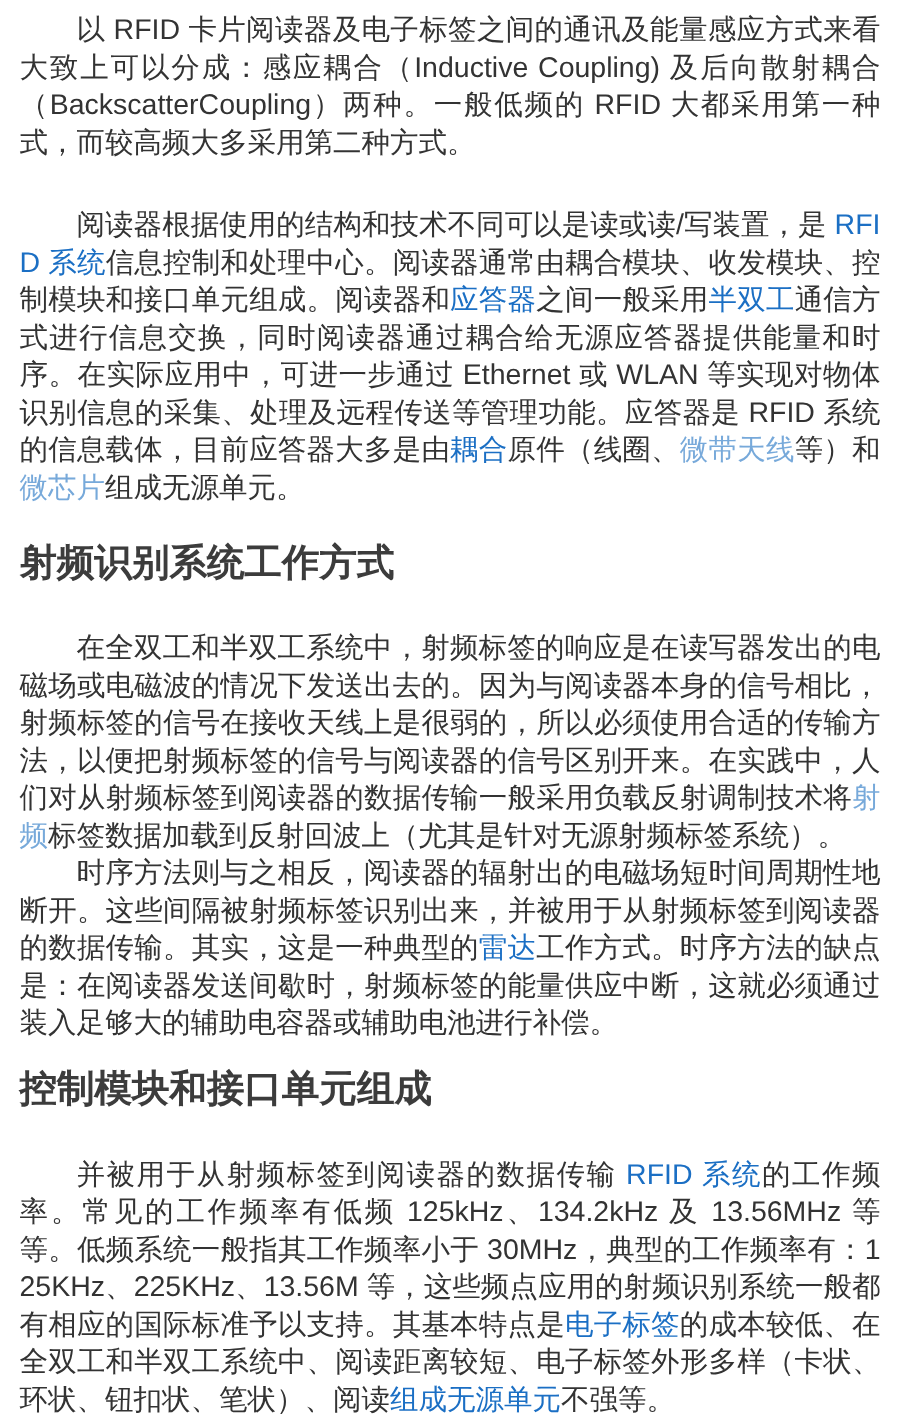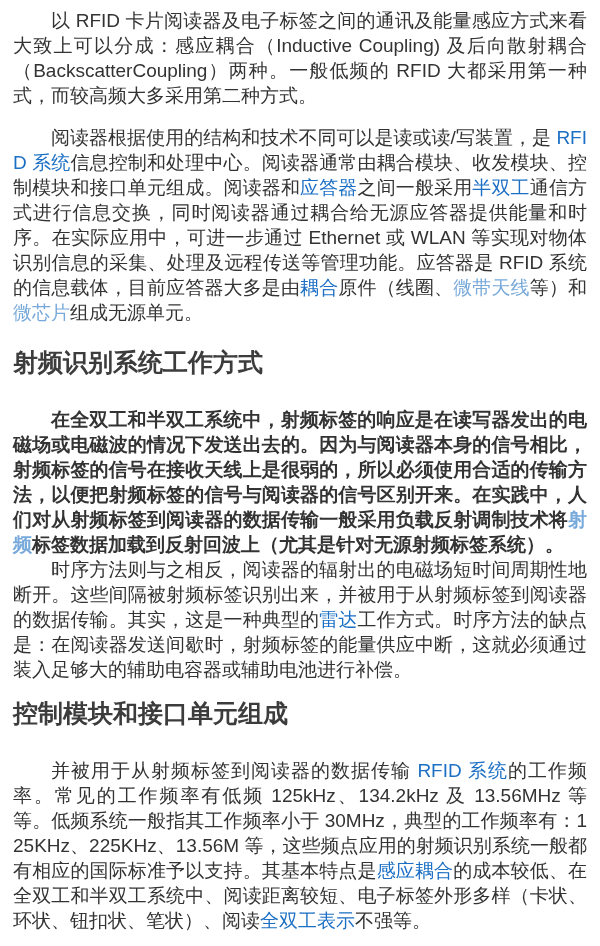--- a/index.html
+++ b/index.html
@@ -25,22 +25,22 @@
     padding: 8px 13px 0 13px;
   }
   .para {
     margin: 0;
     font-size: 19px;
     line-height: 25px;
     text-align: justify;
     text-indent: 2em;
     word-break: break-all;
   }
-  .mt-p2 { margin-top: 17px; }
-  .mt-p4 { margin-top: 25px; font-weight: bold; }
+  .mt-p2 { margin-top: 30px; }
+  .mt-p4 { margin-top: 25px; }
   .mt-p7 { margin-top: 22px; }
   .sec-heading {
     margin: 20px 0 28px 0;
     font-size: 25px;
     line-height: 34px;
     font-weight: 700;
     color: var(--heading-text);
   }
   .mt-h2 { margin-top: 14px; }
   .lnk {
@@ -62,16 +62,16 @@
 
   <h2 class="sec-heading">射频识别系统工作方式</h2>
 
 
   <p class="para mt-p4"><span>在全双工和半双工系统中，射频标签的响应是在读写器发出的电磁场或电磁波的情况下发送出去的。因为与阅读器本身的信号相比，射频标签的信号在接收天线上是很弱的，所以必须使用合适的传输方法，以便把射频标签的信号与阅读器的信号区别开来。在实践中，人们对从射频标签到阅读器的数据传输一般采用负载反射调制技术将</span><a class="lnk lnk-light">射频</a><span>标签数据加载到反射回波上（尤其是针对无源射频标签系统）。</span></p>
 
   <p class="para"><span>时序方法则与之相反，阅读器的辐射出的电磁场短时间周期性地断开。这些间隔被射频标签识别出来，并被用于从射频标签到阅读器的数据传输。其实，这是一种典型的</span><a class="lnk">雷达</a><span>工作方式。时序方法的缺点是：在阅读器发送间歇时，射频标签的能量供应中断，这就必须通过装入足够大的辅助电容器或辅助电池进行补偿。</span></p>
 
   <h2 class="sec-heading mt-h2">控制模块和接口单元组成</h2>
 
-  <p class="para"><span>并被用于从射频标签到阅读器的数据传输 </span><a class="lnk">RFID 系统</a><span>的工作频率。常见的工作频率有低频 125kHz、134.2kHz 及 13.56MHz 等等。低频系统一般指其工作频率小于 30MHz，典型的工作频率有：125KHz、225KHz、13.56M 等，这些频点应用的射频识别系统一般都有相应的国际标准予以支持。其基本特点是</span><a class="lnk">感应耦合</a><span>的成本较低、在全双工和半双工系统中、阅读距离较短、电子标签外形多样（卡状、环状、钮扣状、笔状）、阅读</span><a class="lnk">全双工表示</a><span>不强等。</span></p>
+  <p class="para"><span>并被用于从射频标签到阅读器的数据传输 </span><a class="lnk">RFID 系统</a><span>的工作频率。常见的工作频率有低频 125kHz、134.2kHz 及 13.56MHz 等等。低频系统一般指其工作频率小于 30MHz，典型的工作频率有：125KHz、225KHz、13.56M 等，这些频点应用的射频识别系统一般都有相应的国际标准予以支持。其基本特点是</span><a class="lnk">电子标签</a><span>的成本较低、在全双工和半双工系统中、阅读距离较短、电子标签外形多样（卡状、环状、钮扣状、笔状）、阅读</span><a class="lnk">组成无源单元</a><span>不强等。</span></p>
 
   <p class="para mt-p7"><span>高频系统一般指其工作频率大于 400MHz， 典型的工作频段有：915MHz、2.45GHz、5.8GHz 等。高频系统在这些频段上也有众多的国际标准予以支持。高频系统的基本特点是</span></p>
 </div>
 
 </body></html>

